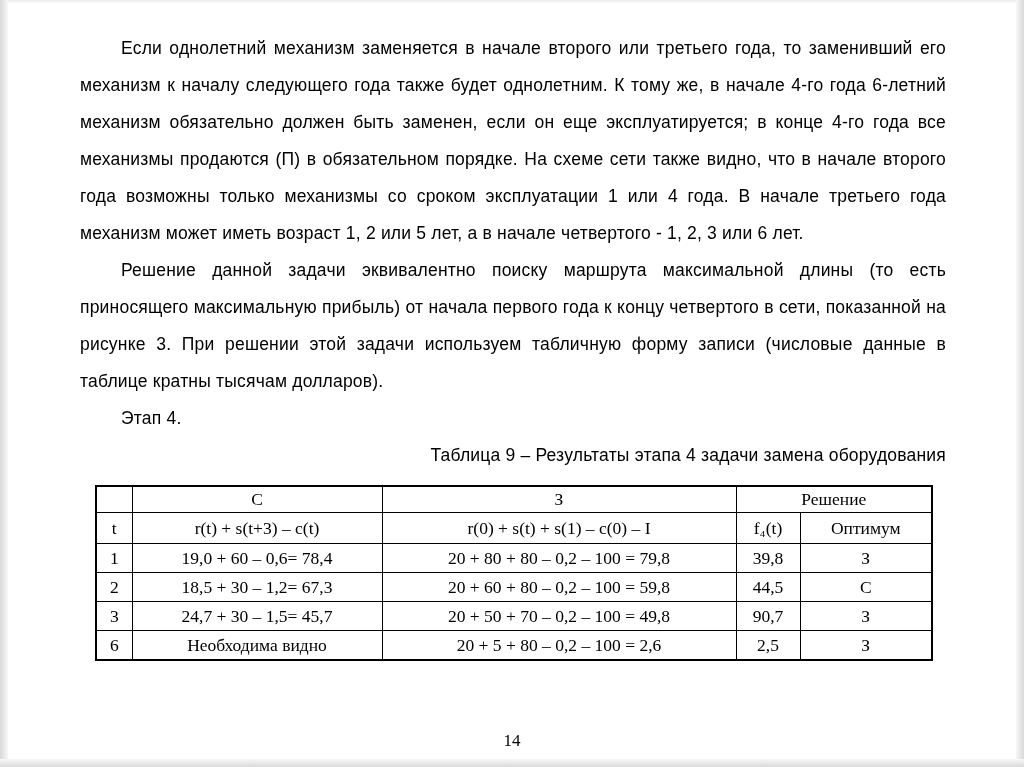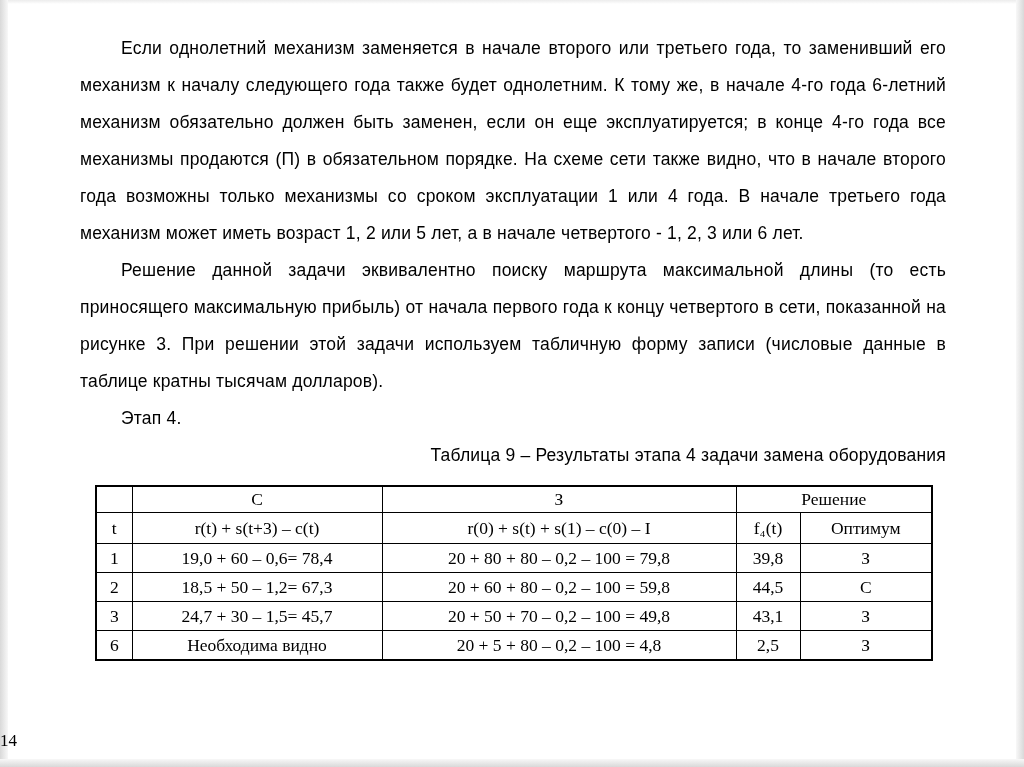--- a/index.html
+++ b/index.html
@@ -74,21 +74,21 @@
   .col-z{width:354px;}
   .col-f{width:64px;}
   .col-d{width:132px;}
   tr.group-row th{height:25px;}
   tr.head-row th{height:30px;}
   tr.data-row td{height:28px;}
   .page-number{
     position:absolute;
     left:0;right:0;
     bottom:16px;
-    text-align:left;
+    text-align:center;
     font-family:"Liberation Serif",serif;
     font-size:17px;
   }
 </style>
 </head>
 <body>
 
 <div class="page">
   <div class="edge-top"></div>
   <div class="edge-left"></div>
@@ -125,36 +125,36 @@
       </tr>
       <tr class="data-row">
         <td>1</td>
         <td>19,0 + 60 – 0,6= 78,4</td>
         <td>20 + 80 + 80 – 0,2 – 100 = 79,8</td>
         <td>39,8</td>
         <td>З</td>
       </tr>
       <tr class="data-row">
         <td>2</td>
-        <td>18,5 + 50 – 1,2= 67,3</td>
+        <td>18,5 + 30 – 1,2= 67,3</td>
         <td>20 + 60 + 80 – 0,2 – 100 = 59,8</td>
         <td>44,5</td>
         <td>С</td>
       </tr>
       <tr class="data-row">
         <td>3</td>
         <td>24,7 + 30 – 1,5= 45,7</td>
         <td>20 + 50 + 70 – 0,2 – 100 = 49,8</td>
-        <td>43,1</td>
+        <td>90,7</td>
         <td>З</td>
       </tr>
       <tr class="data-row">
         <td>6</td>
         <td>Необходима видно</td>
-        <td>20 + 5 + 80 – 0,2 – 100 = 4,8</td>
+        <td>20 + 5 + 80 – 0,2 – 100 = 2,6</td>
         <td>2,5</td>
         <td>З</td>
       </tr>
     </tbody>
       </table>
   </div>
 
   <div class="page-number">14</div>
 </div>
 

